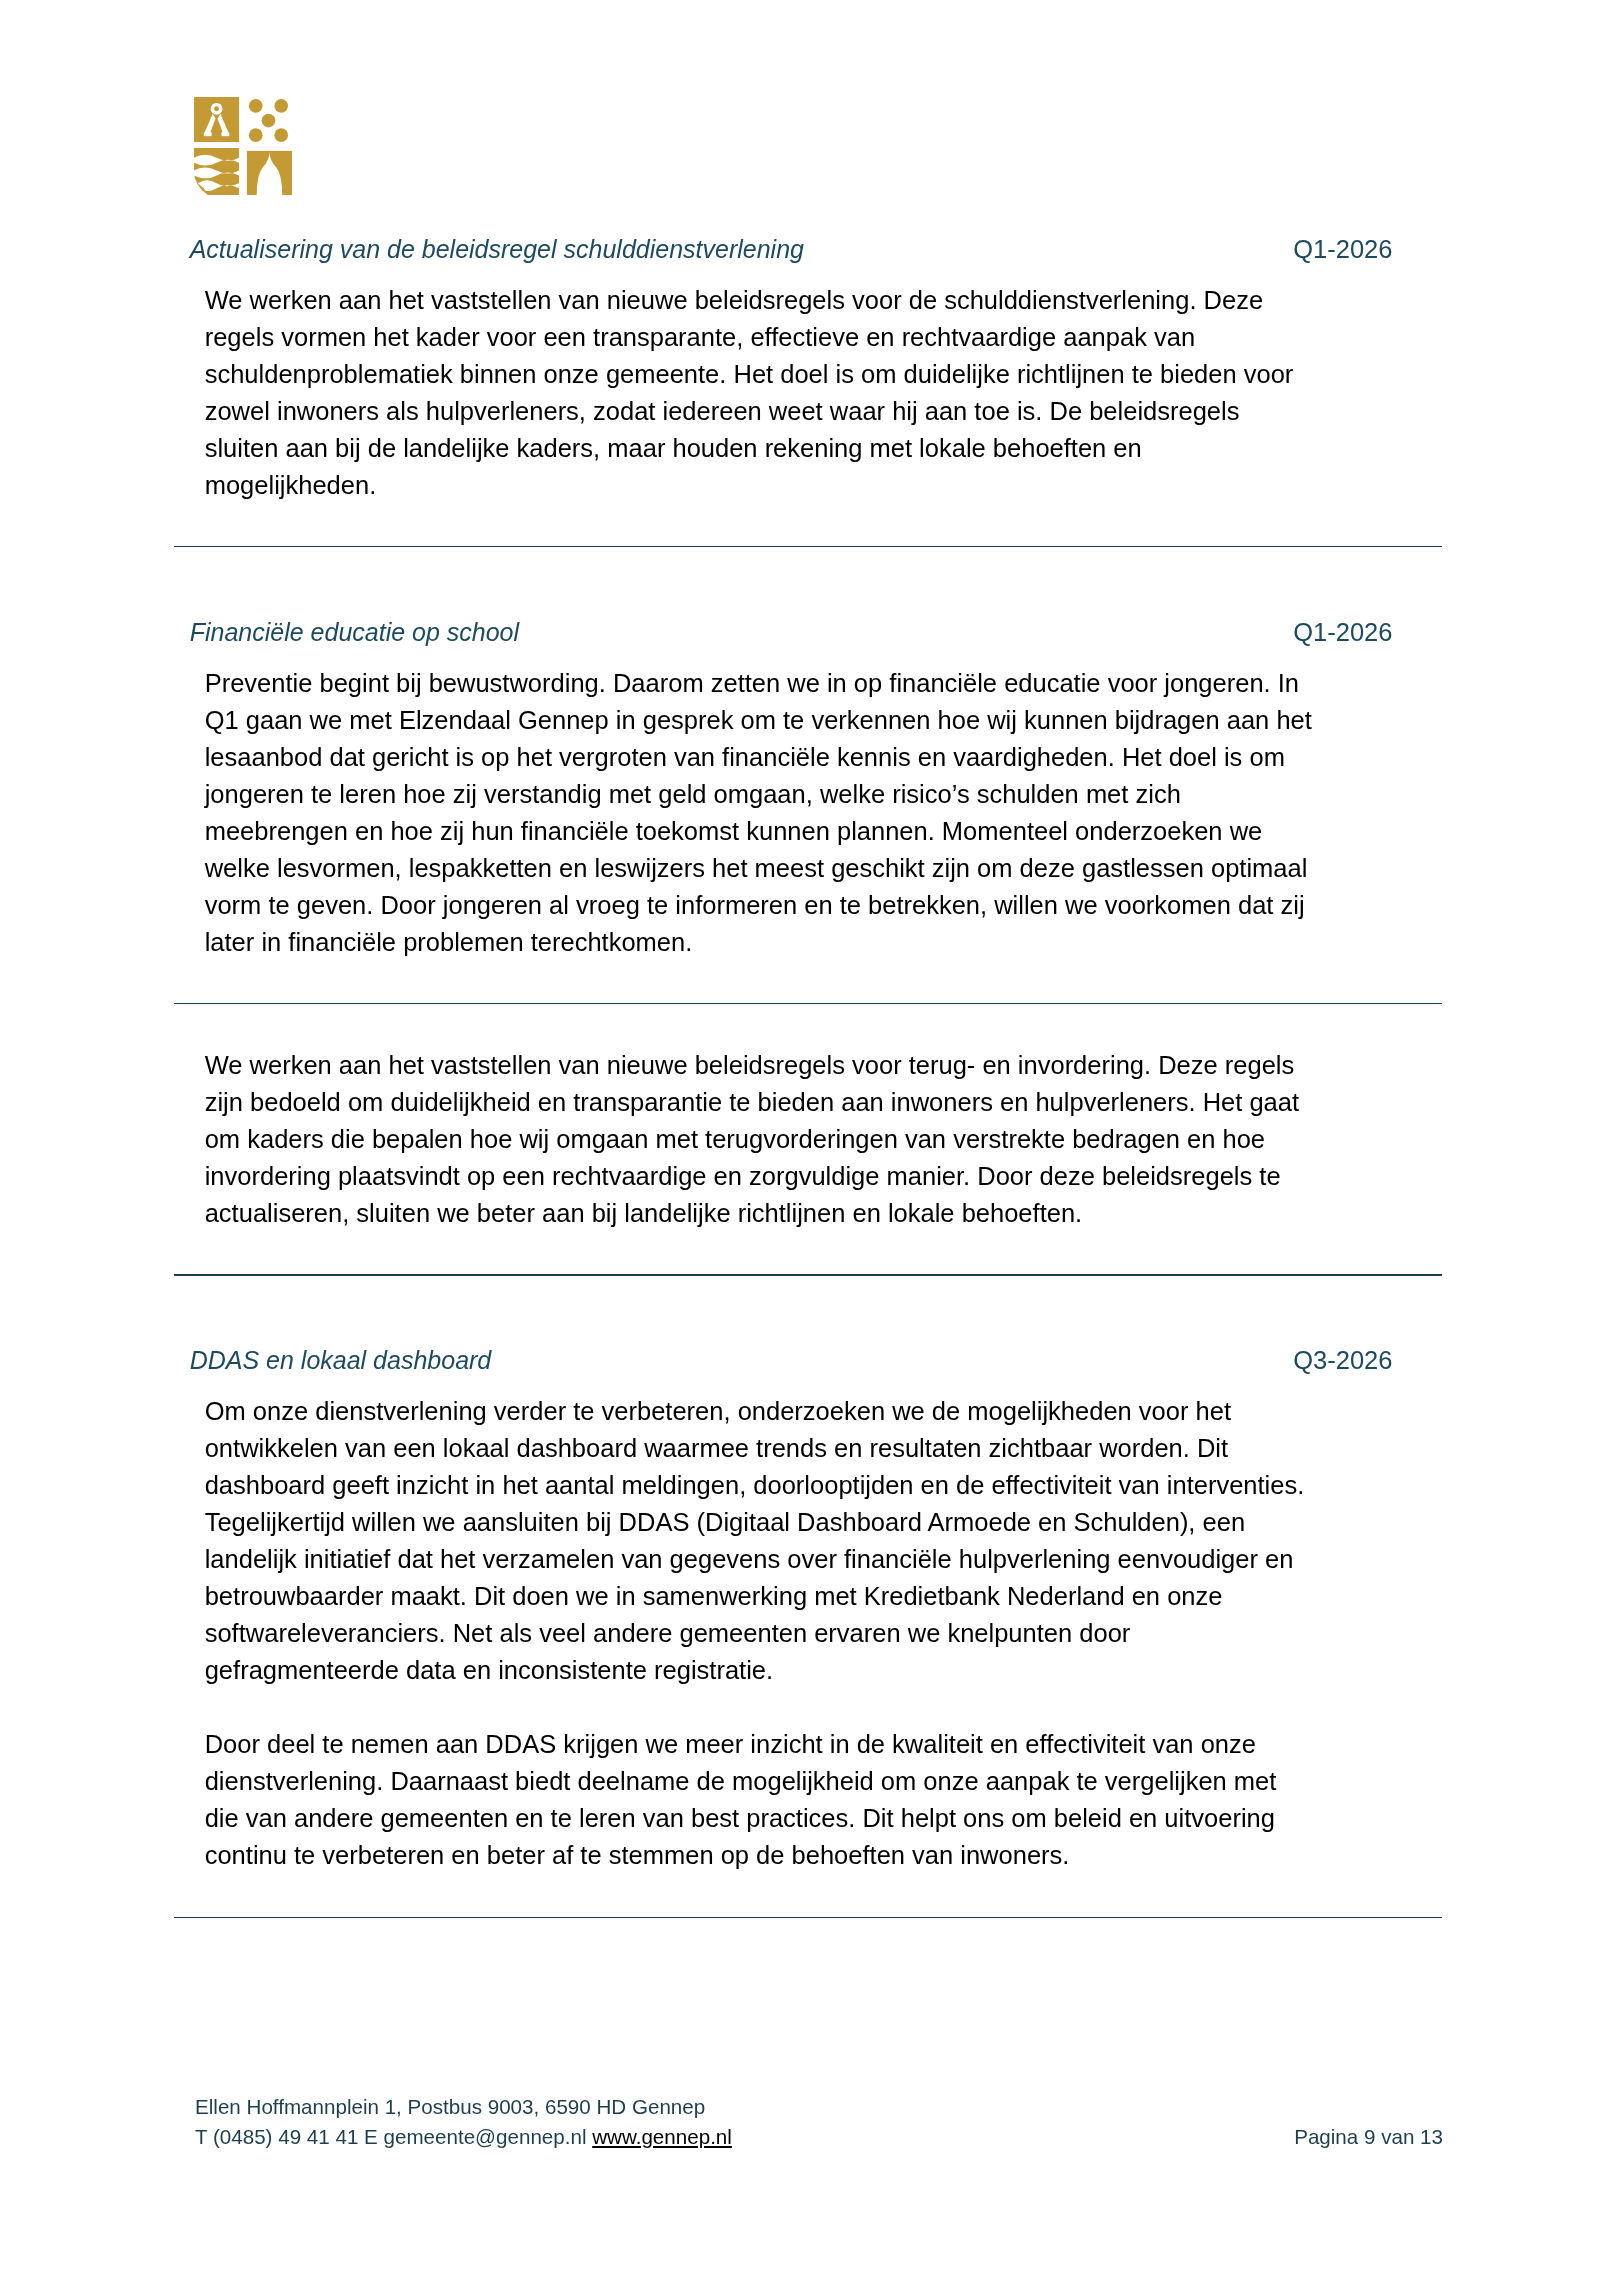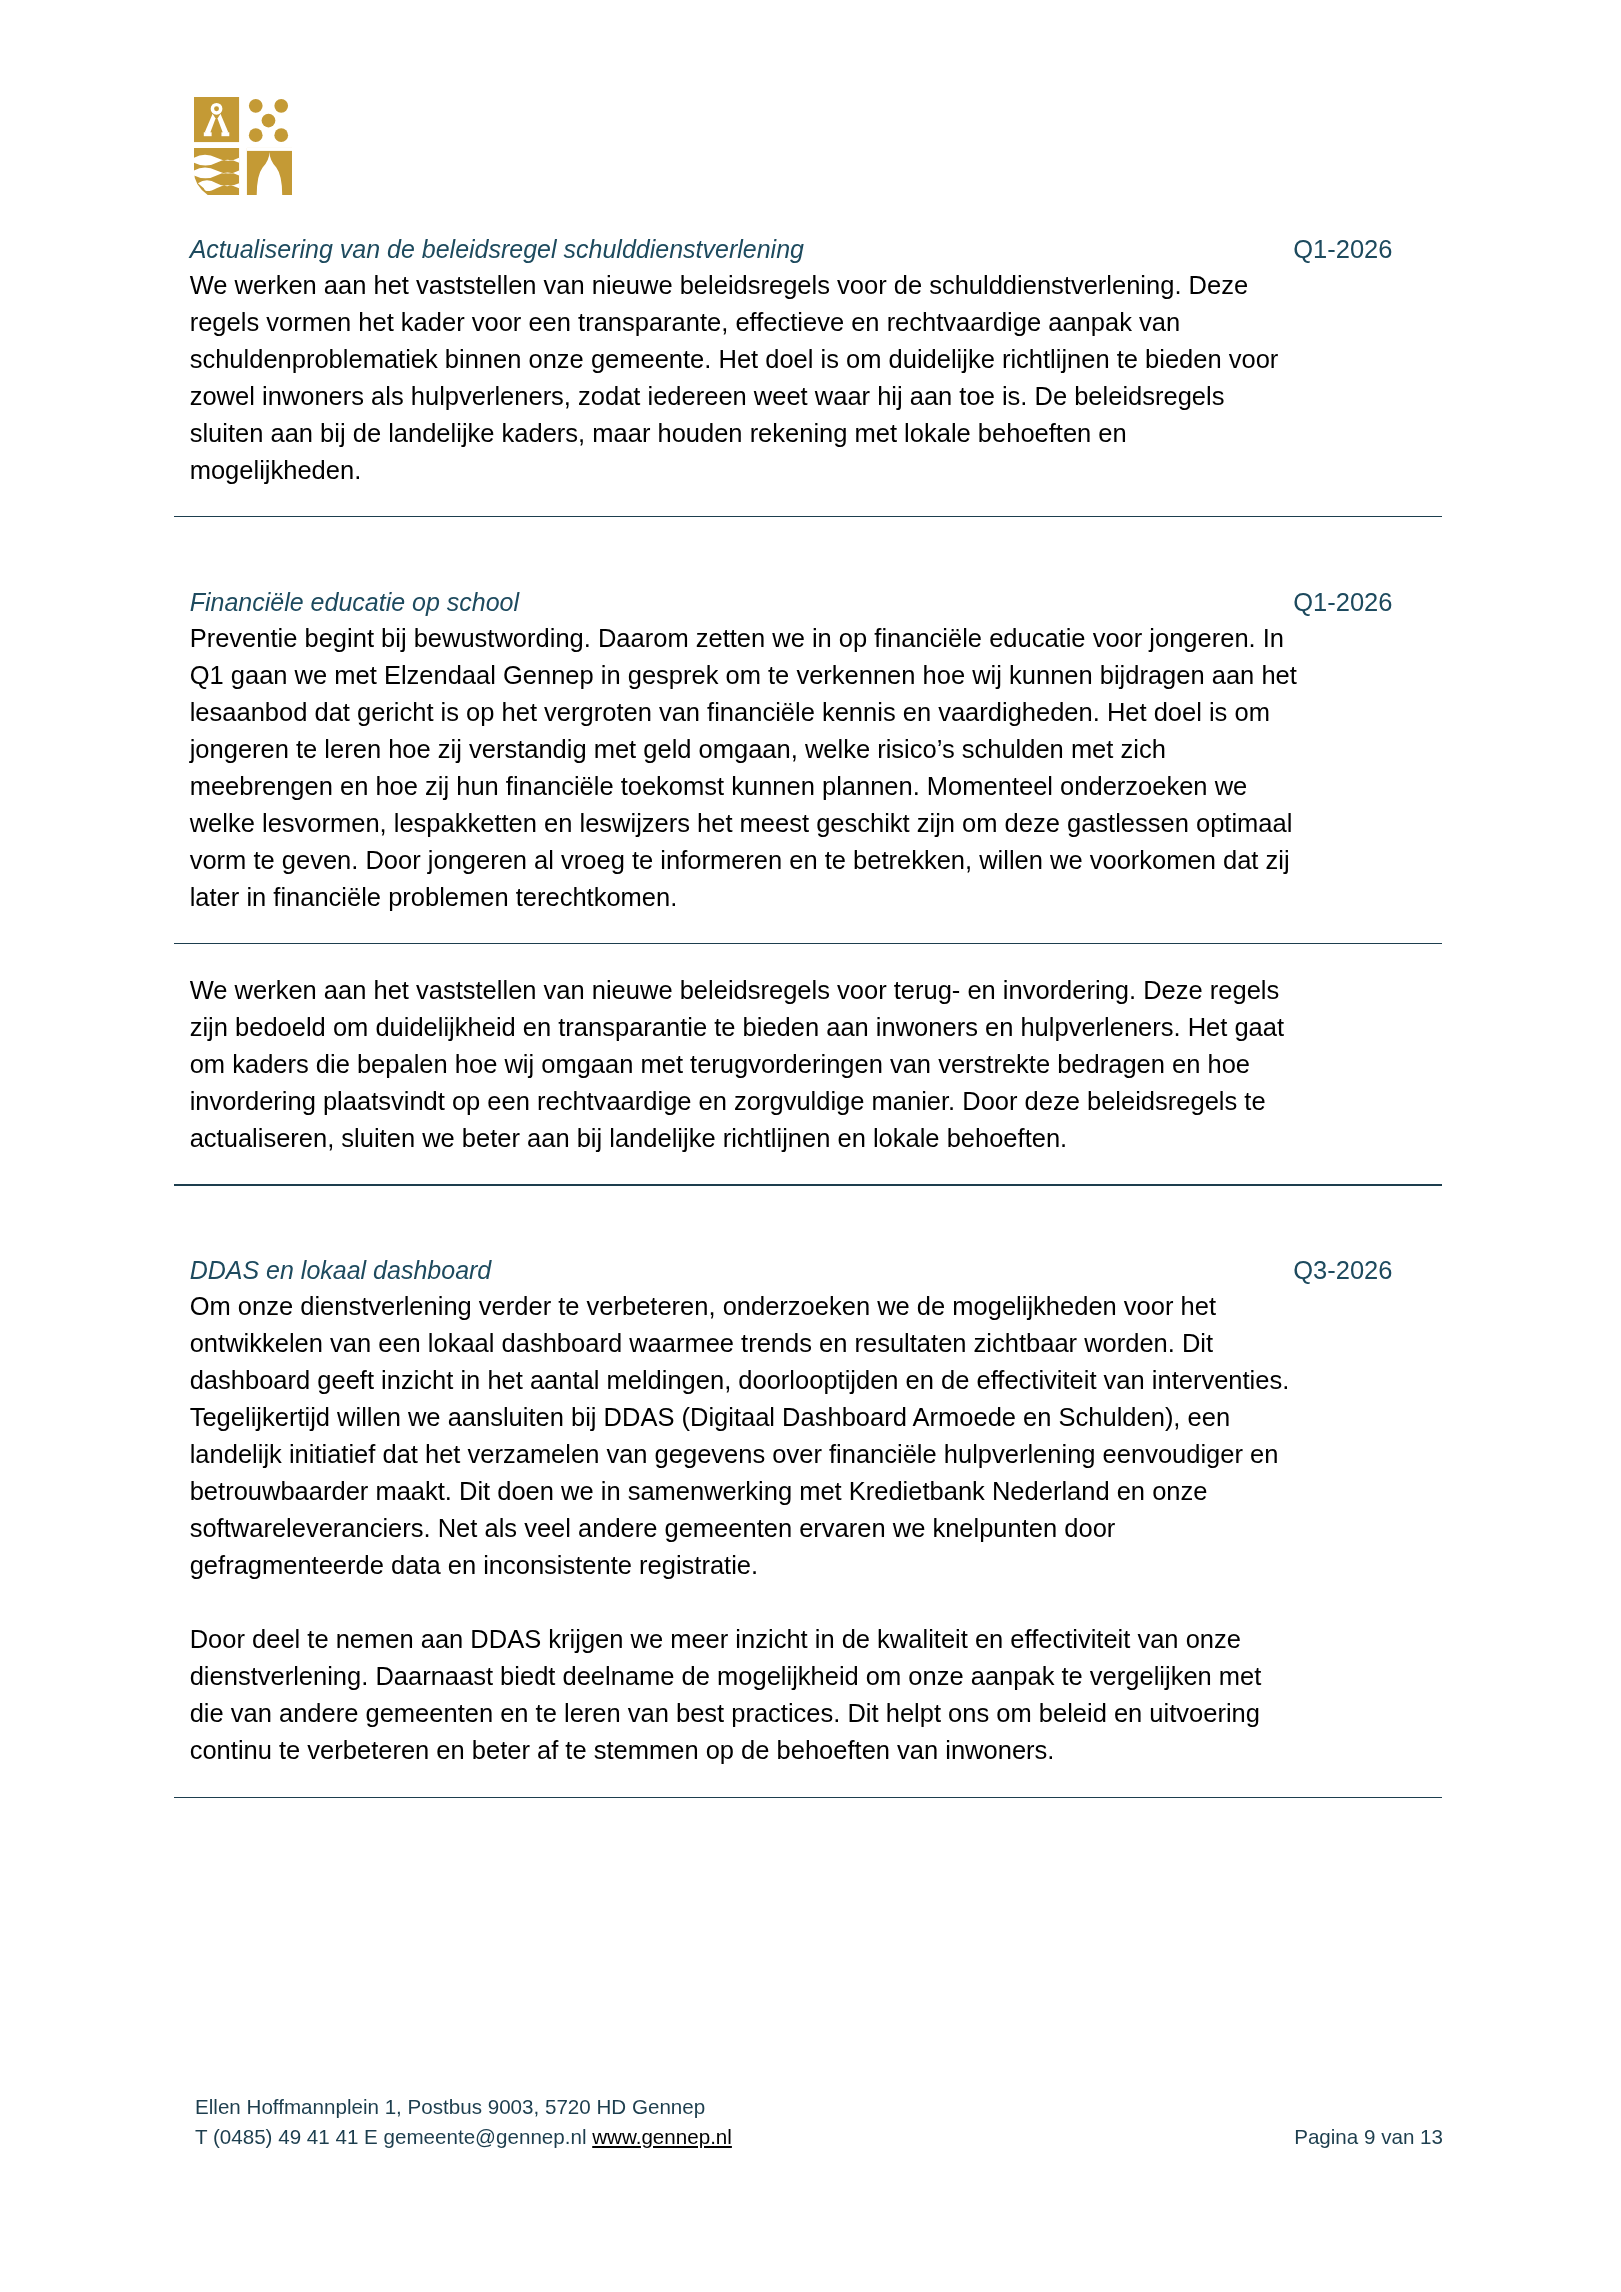--- a/index.html
+++ b/index.html
@@ -49,21 +49,21 @@
       line-height: 36px;
       width: 137px;
       text-align: left;
       margin-right: 11.8px;
       margin-top: 39px;
     }
     .para {
       font-size: 25.5px;
       line-height: 37px;
       width: 1108px;
-      margin: 0;
+      margin: 15px;
     }
     .para + .para {
       margin-top: 37px;
     }
     .divider {
       height: 0;
       border-top: 1.5px solid #1d3e4e;
       margin-left: 0;
       width: 1268px;
     }
@@ -164,19 +164,19 @@
       <span class="section-date">Q3-2026</span>
     </div>
     <p class="para">Om onze dienstverlening verder te verbeteren, onderzoeken we de mogelijkheden voor het ontwikkelen van een lokaal dashboard waarmee trends en resultaten zichtbaar worden. Dit dashboard geeft inzicht in het aantal meldingen, doorlooptijden en de effectiviteit van interventies. Tegelijkertijd willen we aansluiten bij DDAS (Digitaal Dashboard Armoede en Schulden), een landelijk initiatief dat het verzamelen van gegevens over financiële hulpverlening eenvoudiger en betrouwbaarder maakt. Dit doen we in samenwerking met Kredietbank Nederland en onze softwareleveranciers. Net als veel andere gemeenten ervaren we knelpunten door gefragmenteerde data en inconsistente registratie.</p>
     <p class="para">Door deel te nemen aan DDAS krijgen we meer inzicht in de kwaliteit en effectiviteit van onze dienstverlening. Daarnaast biedt deelname de mogelijkheid om onze aanpak te vergelijken met die van andere gemeenten en te leren van best practices. Dit helpt ons om beleid en uitvoering continu te verbeteren en beter af te stemmen op de behoeften van inwoners.</p>
   </div>
   <div style="height:27.4px"></div>
   <div class="divider"></div>
 </div>
 
 <div class="footer">
-  <div>Ellen Hoffmannplein 1, Postbus 9003, 5720 HD Gennep</div>
+  <div>Ellen Hoffmannplein 1, Postbus 9003, 6590 HD Gennep</div>
   <div>
     <span style="white-space:pre">T (0485) 49 41 41 E gemeente@gennep.nl </span><a>www.gennep.nl</a>
   </div>
   <div class="page-num">Pagina 9 van 13</div>
 </div>
 
 
 </body></html>

